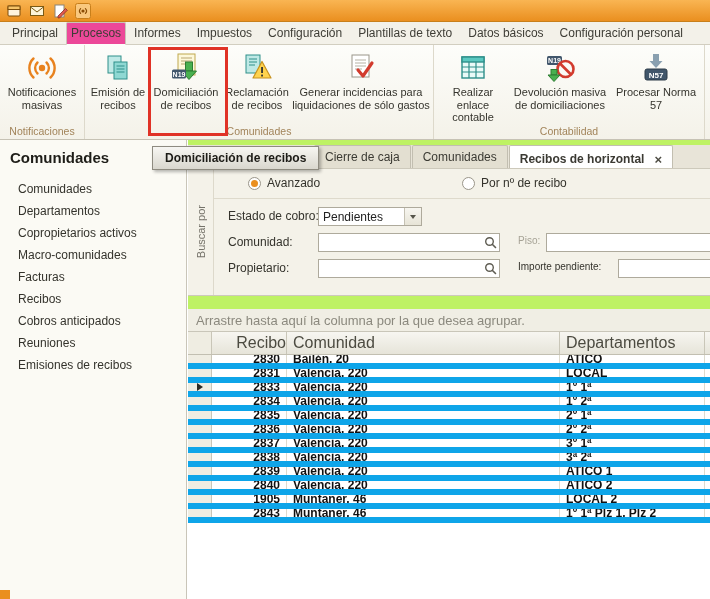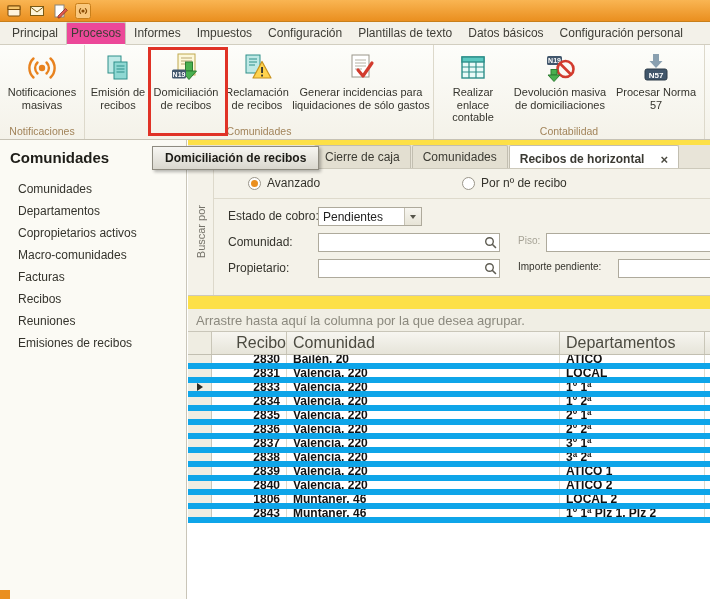--- a/index.html
+++ b/index.html
@@ -38,28 +38,28 @@
     background:linear-gradient(#f7f6f2,#d9d7ce);border:1px solid #8e8b80;
     box-shadow:2px 2px 3px rgba(0,0,0,.28);font-size:12px;font-weight:bold;color:#1c1b16;padding:4px 12px}
 
   
   .sidebar{position:absolute;left:0;top:140px;width:187px;bottom:0;background:#fbfaf4;
     border-right:1px solid #c9c5b8;box-sizing:border-box}
   .sb-title{font-size:15px;font-weight:bold;color:#1e1d18;padding:9px 0 12px 10px}
   .sb-item{font-size:12px;color:#34332c;padding:4px 0 4px 18px;cursor:default;white-space:nowrap}
 
   
-  .main{position:absolute;left:188px;top:140px;right:0;bottom:0;background:#fde047;overflow:hidden}
+  .main{position:absolute;left:188px;top:140px;right:0;bottom:0;background:#bef264;overflow:hidden}
 
   .doc-tabs{position:absolute;left:0;top:5px;right:0;height:24px;background:#e8e4d8;
     border-bottom:1px solid #c2beb0;display:flex;align-items:flex-end;box-sizing:border-box}
   .dtab{height:23px;box-sizing:border-box;padding:4px 10px 0;font-size:12px;color:#3b3a33;
     background:#e3dfd1;border:1px solid #c2beb0;border-bottom:none;border-radius:2px 2px 0 0;margin-right:1px;white-space:nowrap}
   .dtab.first{margin-left:126px}
-  .dtab.active{background:#fff;font-weight:bold;display:flex;gap:16px;align-items:center}
+  .dtab.active{background:#fff;font-weight:bold;display:flex;gap:10px;align-items:center}
   .dtab-close{font-weight:bold;color:#4c4b42;font-size:13px;line-height:1;cursor:default}
 
   
   .filter-panel{position:absolute;left:0;top:28px;right:0;height:128px;background:#f4f2e9;
     border-top:1px solid #cdc9bb;border-bottom:1px solid #cdc9bb;display:flex;box-sizing:border-box}
   .fp-vlabel{width:26px;border-right:1px solid #ddd9cb;display:flex;align-items:center;justify-content:center;box-sizing:border-box}
   .fp-vlabel span{writing-mode:vertical-rl;transform:rotate(180deg);font-size:11px;color:#75736a}
   .fp-content{flex:1;position:relative}
   .radio-row{position:absolute;left:0;right:0;top:0;height:29px;border-bottom:1px solid #dedacc}
   .radio-wrap{position:absolute;top:7px;display:flex;align-items:center;gap:6px;font-size:12px;color:#34332c;cursor:default}
@@ -259,20 +259,21 @@
   </div>
 
   <div class="sidebar">
     <div class="sb-title">Comunidades</div>
     <div class="sb-item">Comunidades</div>
     <div class="sb-item">Departamentos</div>
     <div class="sb-item">Copropietarios activos</div>
     <div class="sb-item">Macro-comunidades</div>
     <div class="sb-item">Facturas</div>
     <div class="sb-item">Recibos</div>
+    <div class="sb-item">Cobros anticipados</div>
     <div class="sb-item">Reuniones</div>
     <div class="sb-item">Emisiones de recibos</div>
   </div>
 
   <div class="main">
 
     <div class="doc-tabs">
       <div class="dtab first">Cierre de caja</div>
       <div class="dtab">Comunidades</div>
       <div class="dtab active">
@@ -405,21 +406,21 @@
       </div>
       <div class="g-row">
         <div class="g-cell c-ind"></div>
         <div class="g-cell c-recibo">2840</div>
         <div class="g-cell c-com">Valencia, 220</div>
         <div class="g-cell c-dep">ATICO 2</div>
         <div class="g-cell c-last"></div>
       </div>
       <div class="g-row">
         <div class="g-cell c-ind"></div>
-        <div class="g-cell c-recibo">1806</div>
+        <div class="g-cell c-recibo">1905</div>
         <div class="g-cell c-com">Muntaner, 46</div>
         <div class="g-cell c-dep">LOCAL 2</div>
         <div class="g-cell c-last"></div>
       </div>
       <div class="g-row">
         <div class="g-cell c-ind"></div>
         <div class="g-cell c-recibo">2843</div>
         <div class="g-cell c-com">Muntaner, 46</div>
         <div class="g-cell c-dep">1º 1ª Plz 1, Plz 2</div>
         <div class="g-cell c-last"></div>

